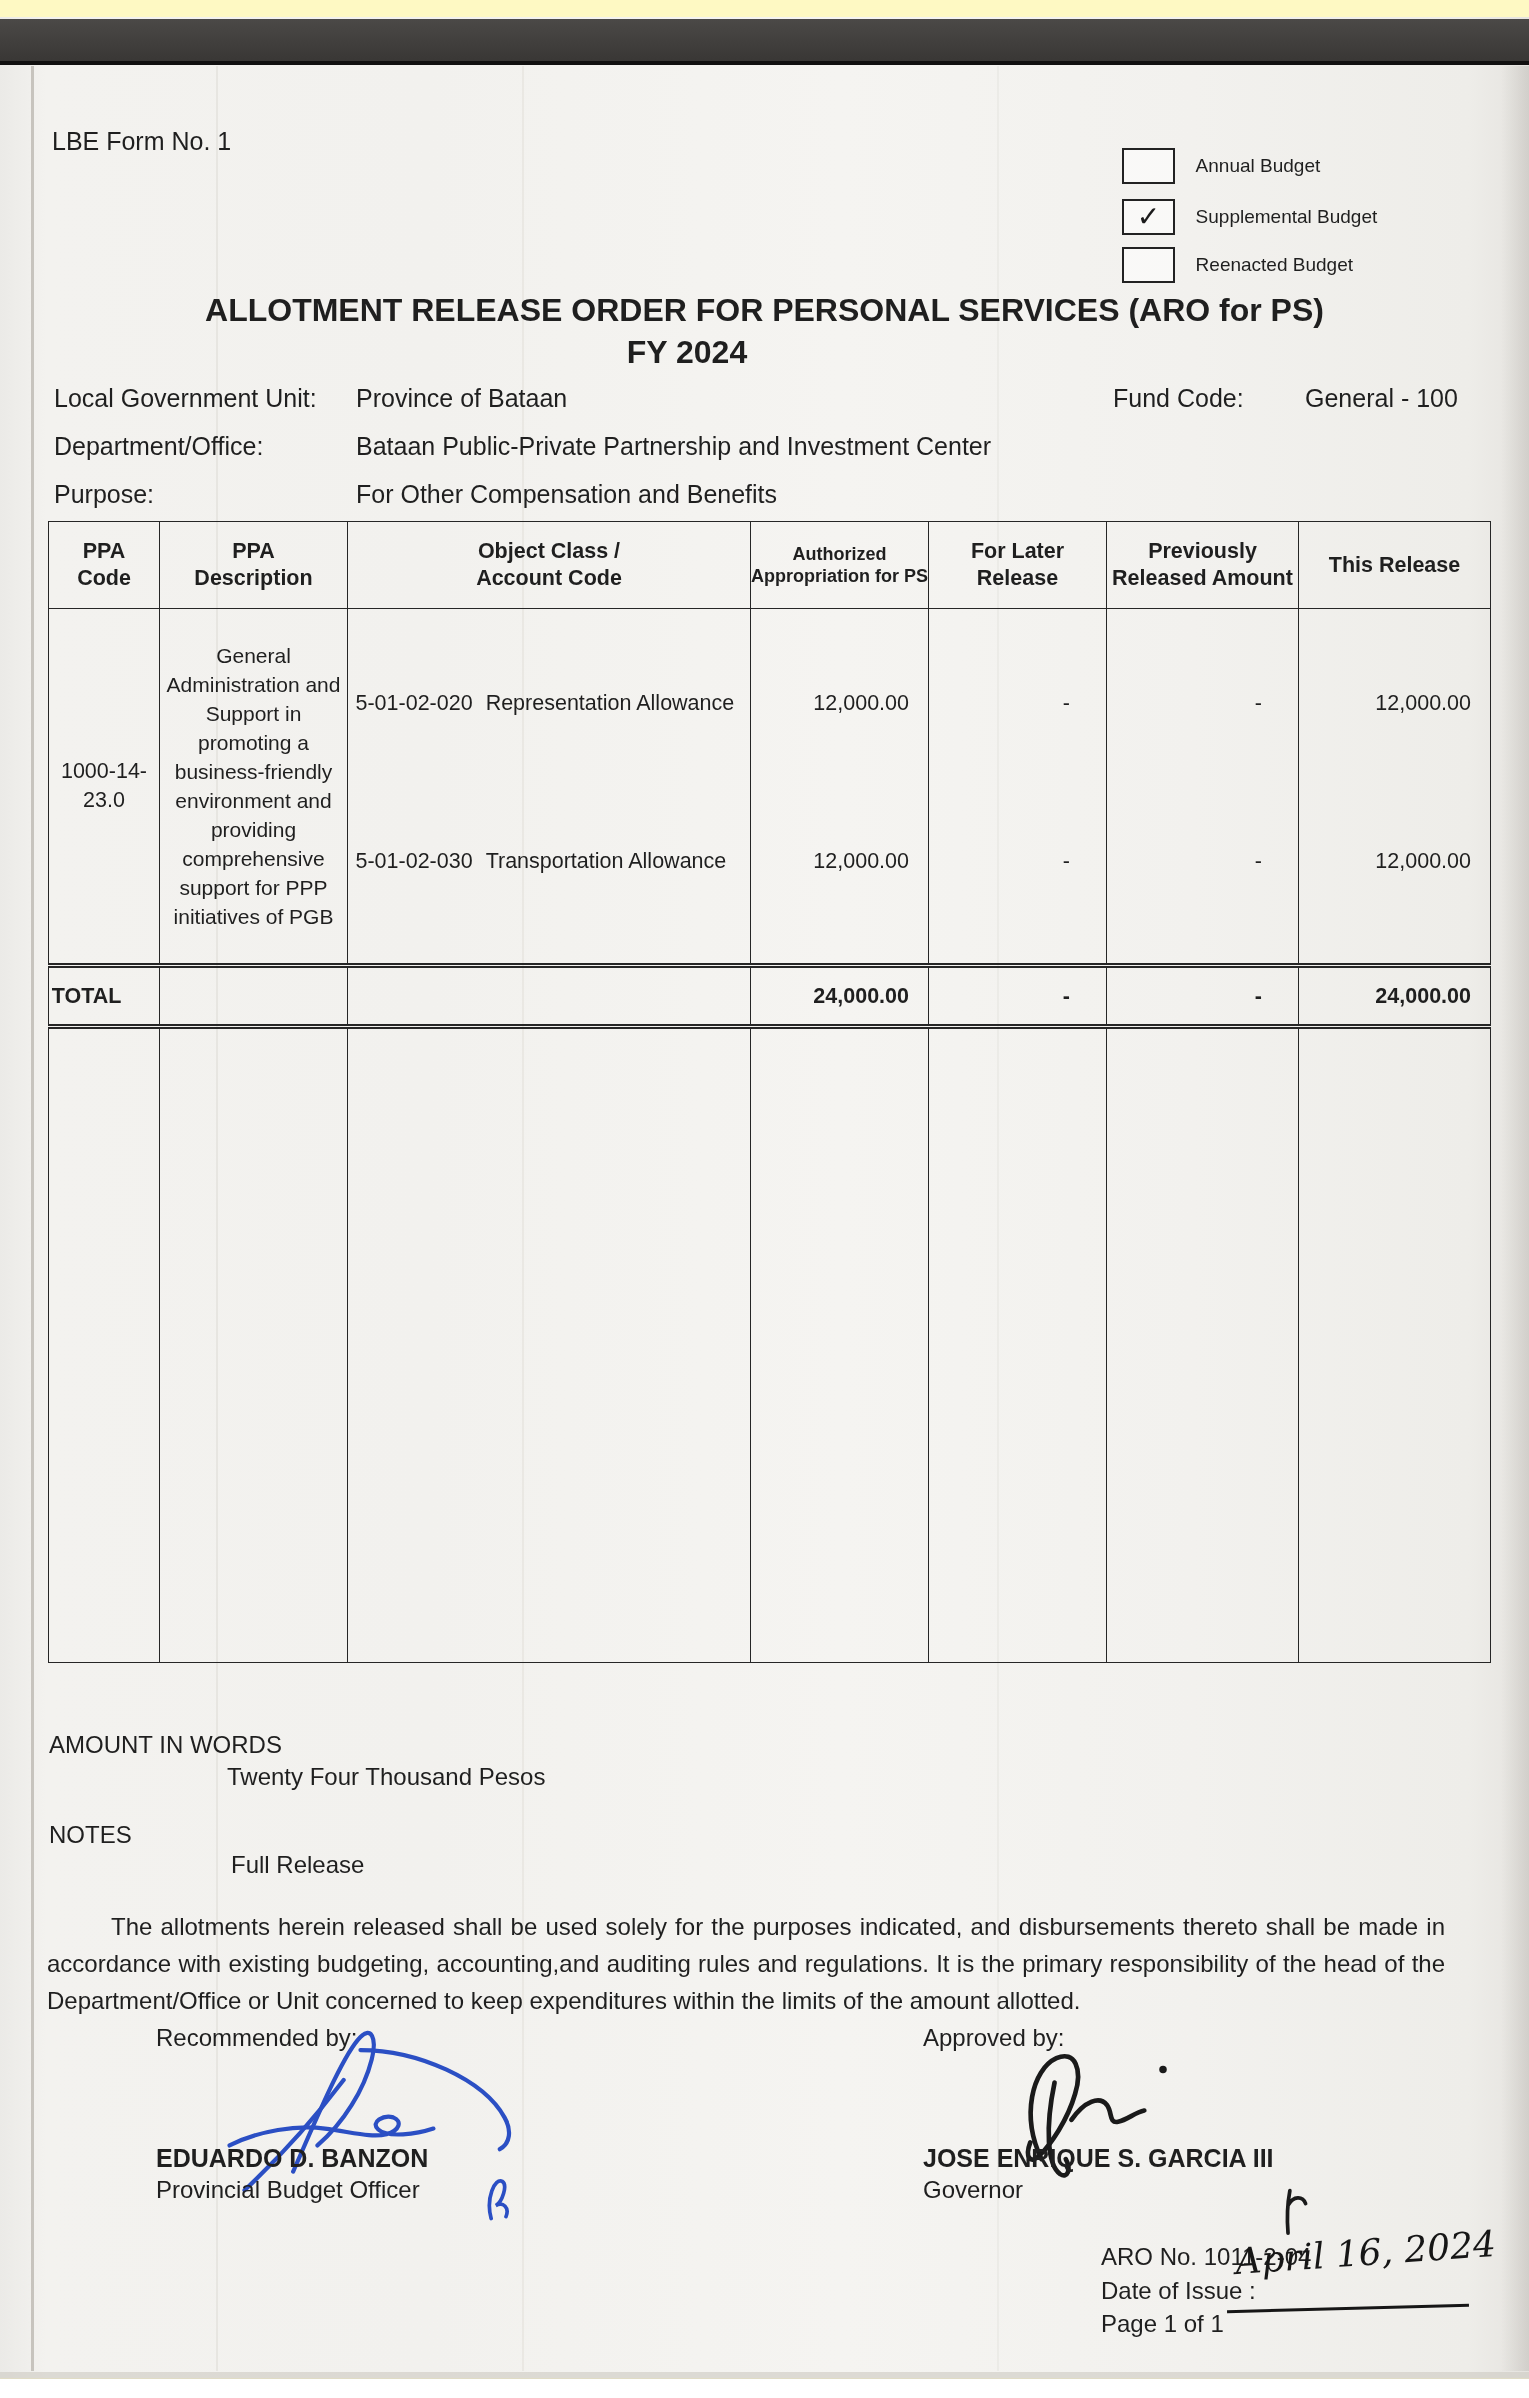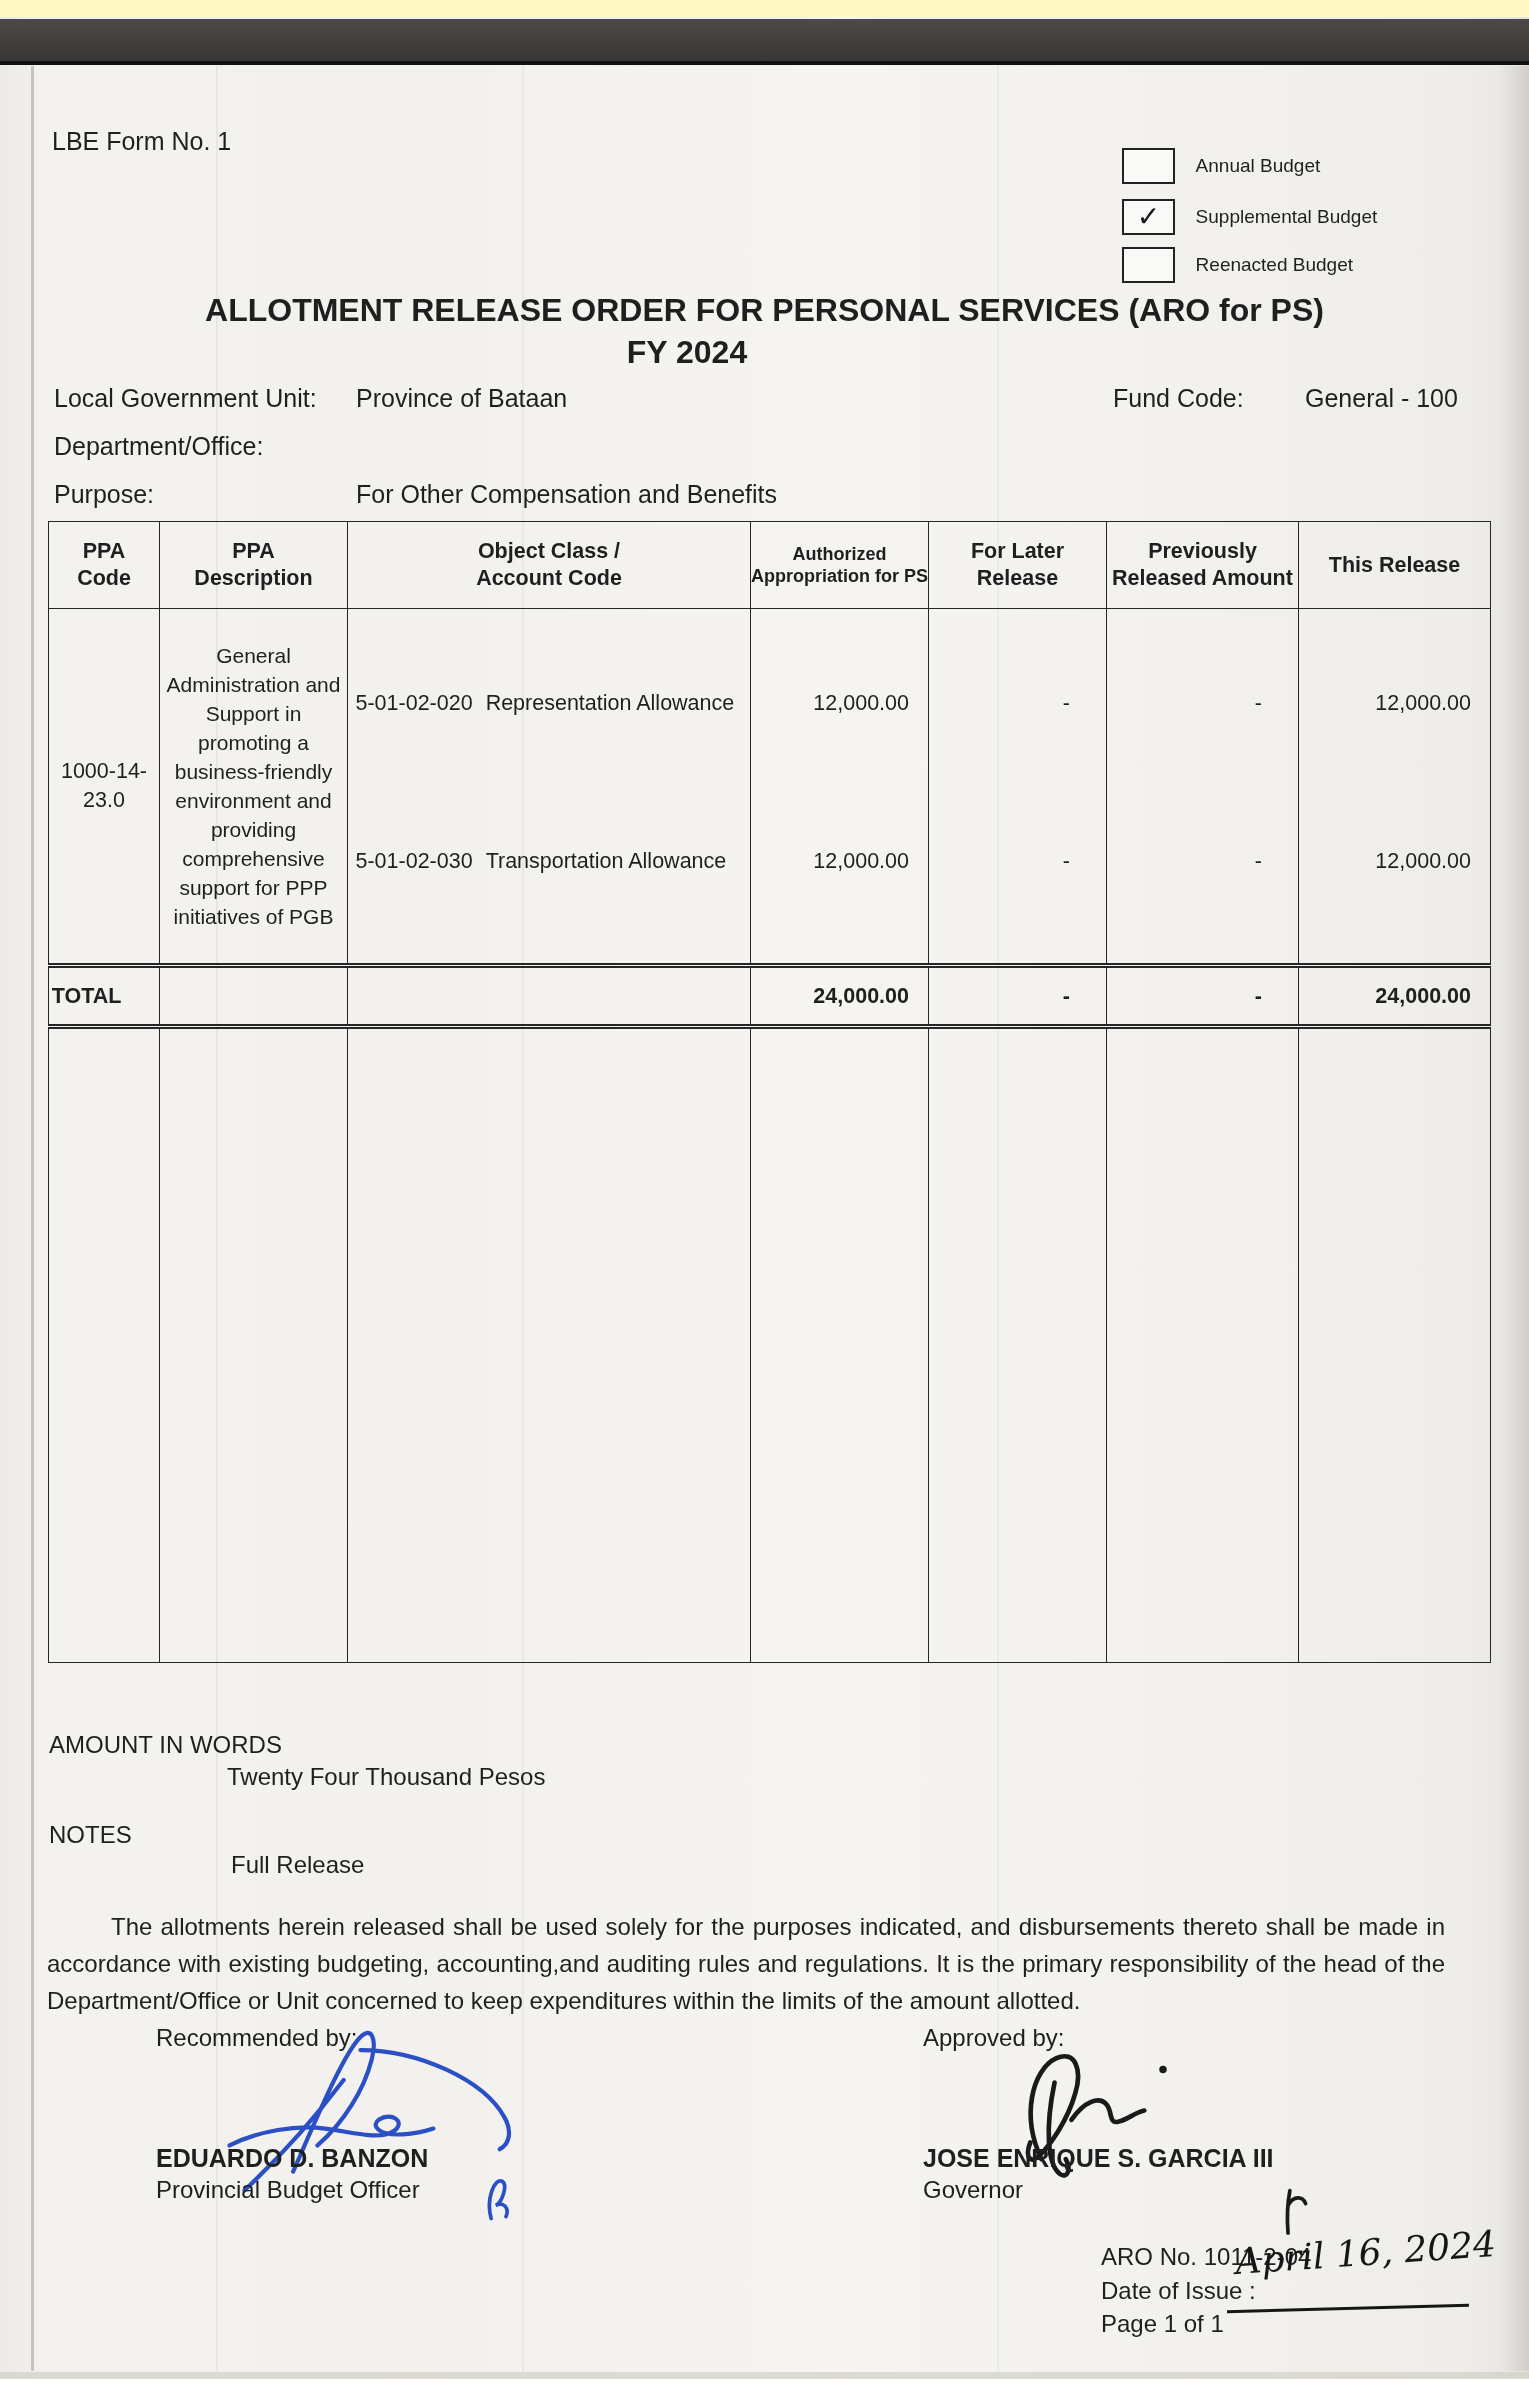--- a/index.html
+++ b/index.html
@@ -108,20 +108,21 @@
   </div>
 
   <div class="doc-title">ALLOTMENT RELEASE ORDER FOR PERSONAL SERVICES (ARO for PS)</div>
   <div class="doc-fy">FY 2024</div>
 
   <div class="fld" style="left:54px;  top:384px;">Local Government Unit:</div>
   <div class="fld" style="left:356px; top:384px;">Province of Bataan</div>
   <div class="fld" style="left:1113px;top:384px;">Fund Code:</div>
   <div class="fld" style="left:1305px;top:384px;">General - 100</div>
   <div class="fld" style="left:54px;  top:432px;">Department/Office:</div>
+  <div class="fld" style="left:356px; top:432px;">Bataan Public-Private Partnership and Investment Center</div>
   <div class="fld" style="left:54px;  top:480px;">Purpose:</div>
   <div class="fld" style="left:356px; top:480px;">For Other Compensation and Benefits</div>
 
   <table class="aro">
     <colgroup>
       <col style="width:111px">
         <col style="width:188px">
         <col style="width:403px">
       <col style="width:178px">
         <col style="width:178px">

